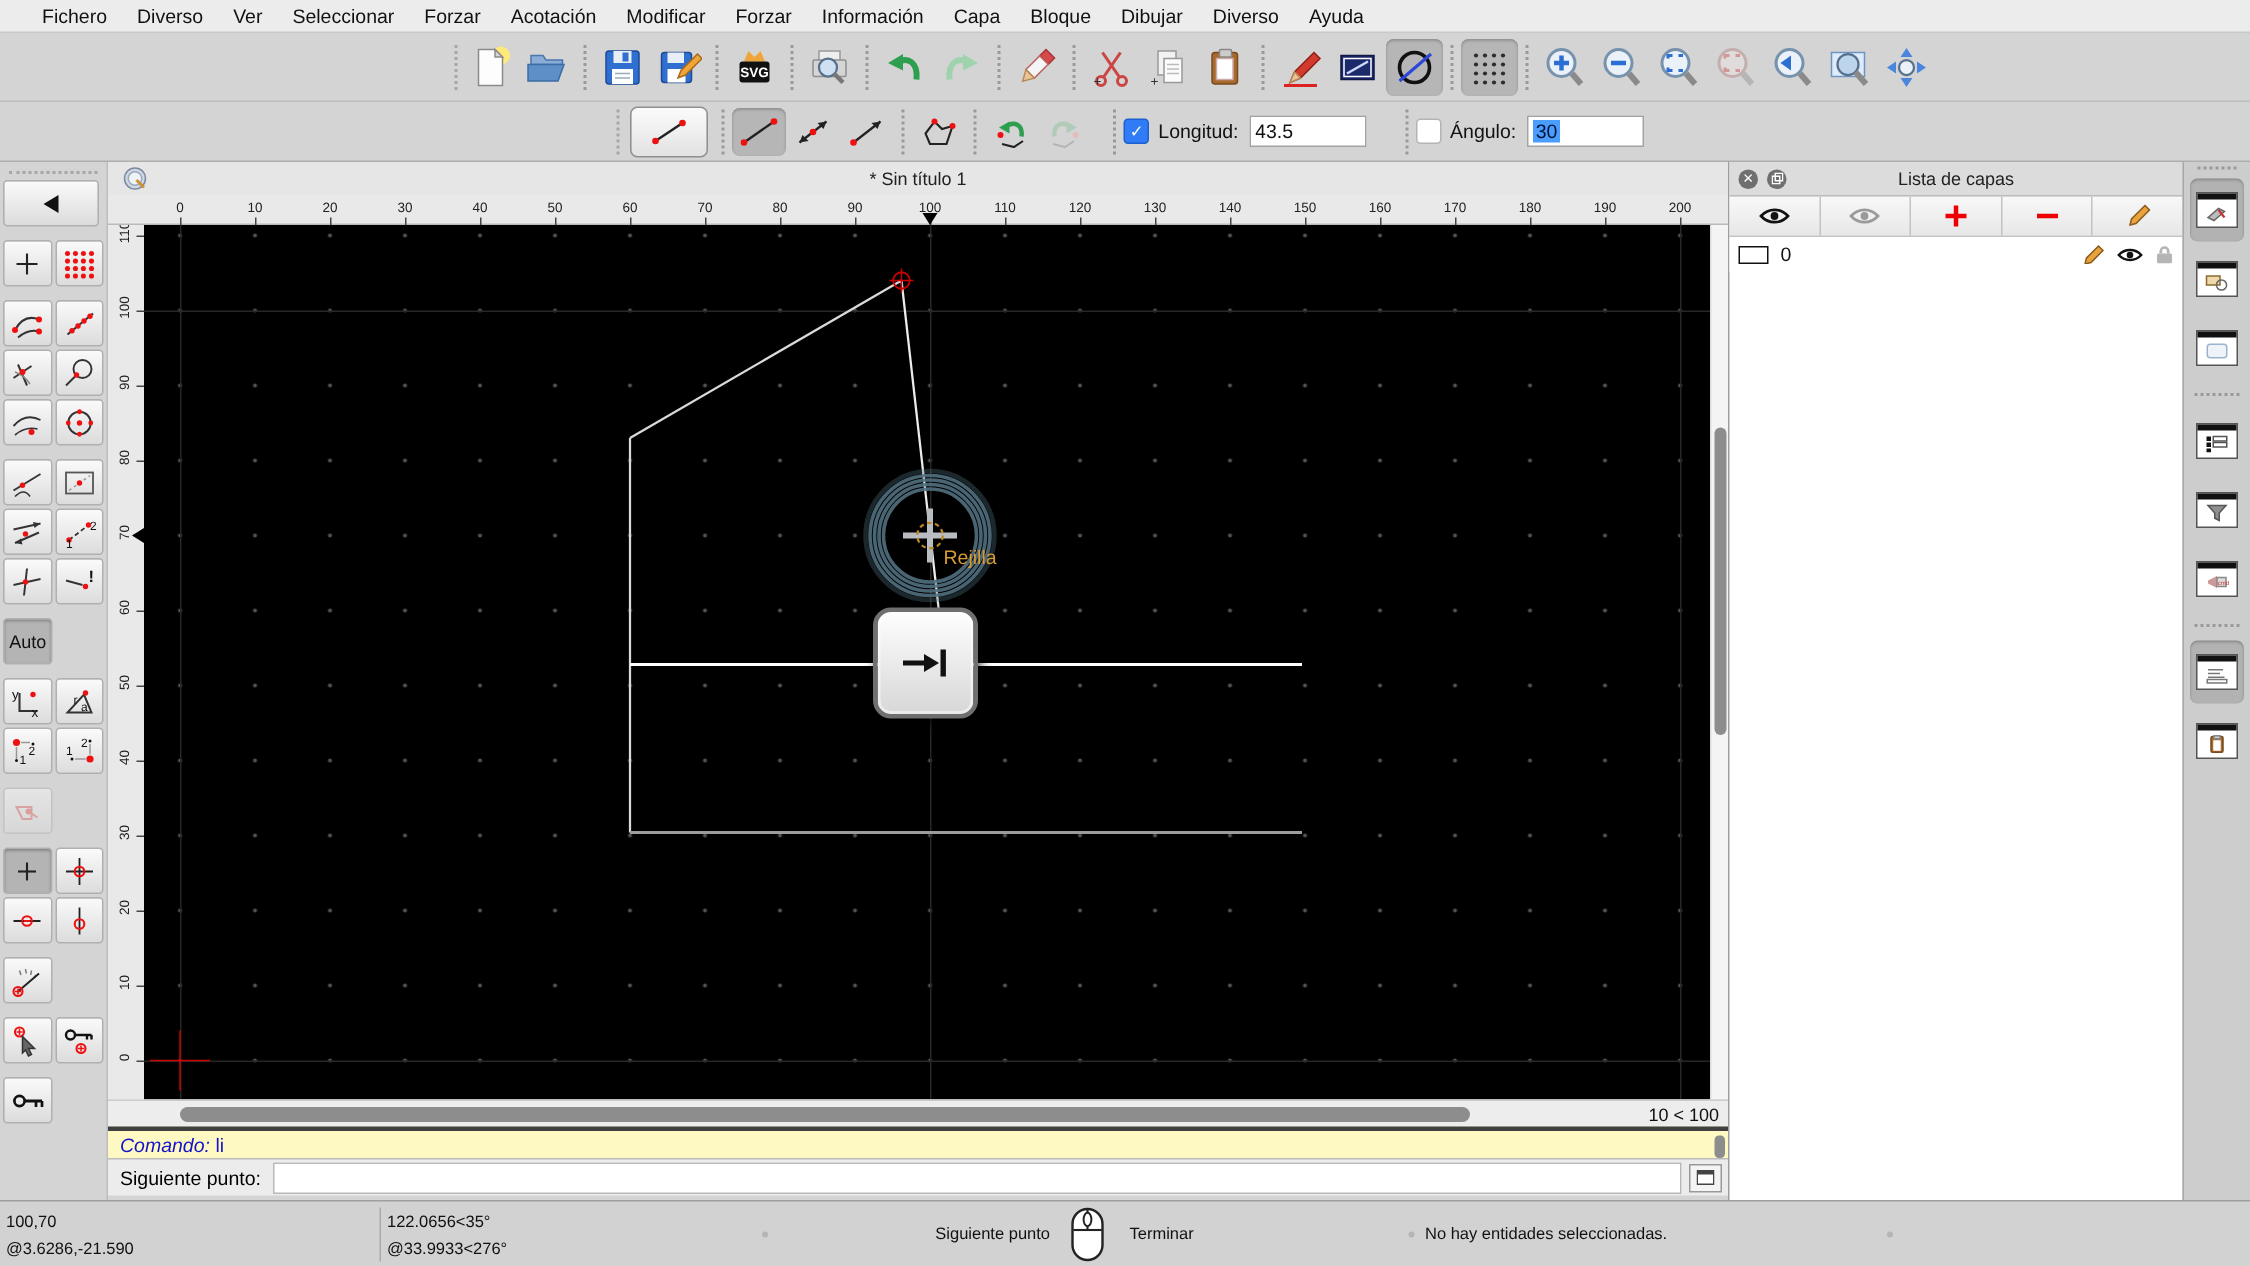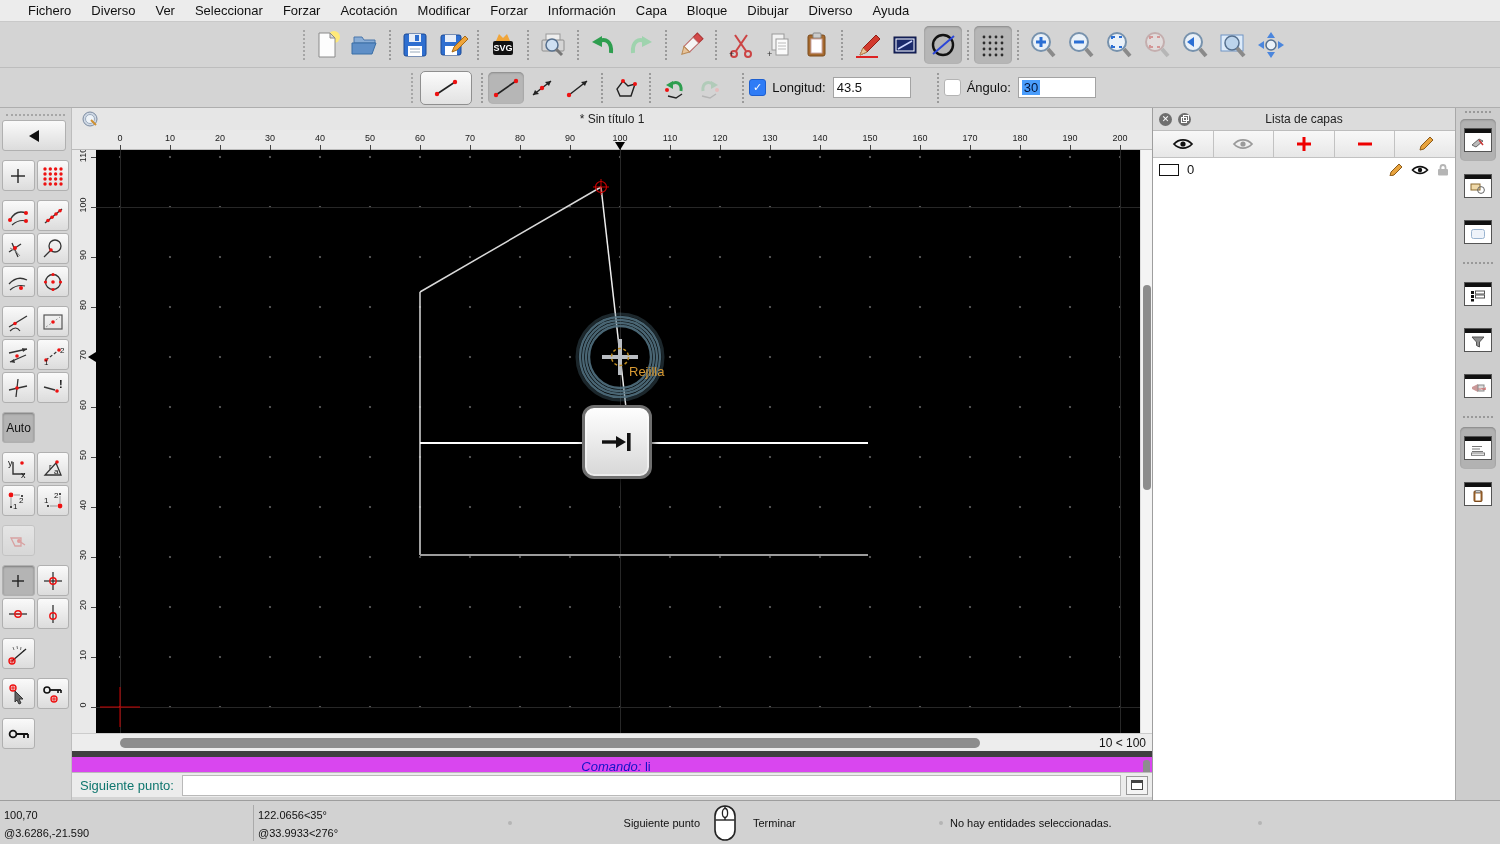--- a/index.html
+++ b/index.html
@@ -56,25 +56,25 @@
   .mgv{position:absolute;top:0;width:1px;height:583px;background:#272727;}
   .mgh{position:absolute;left:0;width:1044px;height:1px;background:#272727;}
   #draw{position:absolute;left:0;top:0;}
   .badge{position:absolute;border:3px solid #6f6f6f;border-radius:12px;background:linear-gradient(#fefefe,#d7d7d7);box-shadow:2px 3px 7px rgba(0,0,0,.65), inset 0 0 0 2px rgba(255,255,255,.5);display:flex;align-items:center;justify-content:center;box-sizing:border-box;}
   .v-scrollbar{position:absolute;left:1068px;top:0;width:12px;height:583px;background:#f4f4f4;border-left:1px solid #ddd;box-sizing:border-box;}
   .v-scrollbar .thumb{position:absolute;left:2px;top:135px;width:8px;height:205px;background:#8d8d8d;border-radius:4px;}
   .hscroll-row{position:absolute;left:0;top:625px;width:1080px;height:18px;background:#ededed;border-top:1px solid #ccc;box-sizing:border-box;}
   .h-scrollbar{position:absolute;left:0;top:0;width:1000px;height:18px;}
   .h-scrollbar .thumb{position:absolute;left:48px;top:4px;width:860px;height:10px;background:#8d8d8d;border-radius:5px;}
   .grid-status{position:absolute;right:6px;top:2px;font-size:12px;color:#111;}
-  .cmd-history{position:absolute;left:0;top:643px;width:1080px;height:21px;background:#d946ef;border-top:6px solid #404040;box-sizing:border-box;font-size:13px;padding:2px 0 0 8px;color:#1414c8;text-align:center;}
+  .cmd-history{position:absolute;left:0;top:643px;width:1080px;height:21px;background:#fef9c3;border-top:3px solid #404040;box-sizing:border-box;font-size:13px;padding:2px 0 0 8px;color:#1414c8;}
   .cmd-label{font-style:italic;}
   .mini-scroll{position:absolute;right:2px;top:3px;width:7px;height:15px;background:#8d8d8d;border-radius:3px;}
   .cmd-prompt{position:absolute;left:0;top:664px;width:1080px;height:25px;background:#ececec;border-top:1px solid #bbb;display:flex;align-items:center;box-sizing:border-box;padding:0 4px 0 8px;}
-  .cmd-prompt .plabel{font-size:13px;color:#0f766e;margin-right:8px;white-space:nowrap;}
+  .cmd-prompt .plabel{font-size:13px;color:#000000;margin-right:8px;white-space:nowrap;}
   .cmd-input{flex:1;height:19px;border:1px solid #b9b9b9;background:#fff;font-family:"Liberation Sans",sans-serif;font-size:13px;padding:0 3px;}
   .winbtn{width:20px;height:17px;margin-left:5px;background:#f4f4f4;border:1px solid #999;display:flex;align-items:center;justify-content:center;}
   
   .layers-panel{position:absolute;left:1152px;top:108px;width:303px;height:692px;background:#fff;border-left:1px solid #9e9e9e;box-sizing:border-box;}
   .lp-titlebar{position:relative;height:22px;background:#dcdcdc;border-bottom:1px solid #bdbdbd;display:flex;align-items:center;}
   .lp-title{position:absolute;width:100%;text-align:center;font-size:12px;color:#222;}
   .lp-btn{width:13px;height:13px;border-radius:50%;background:#6f6f6f;color:#fff;display:flex;align-items:center;justify-content:center;margin-left:6px;z-index:2;font-size:9px;}
   .lp-toolbar{display:flex;height:26px;border-bottom:1px solid #c2c2c2;background:linear-gradient(#f8f8f8,#e7e7e7);}
   .lp-cell{flex:1;display:flex;align-items:center;justify-content:center;border-right:1px solid #c2c2c2;}
   .lp-cell:last-child{border-right:none;}

